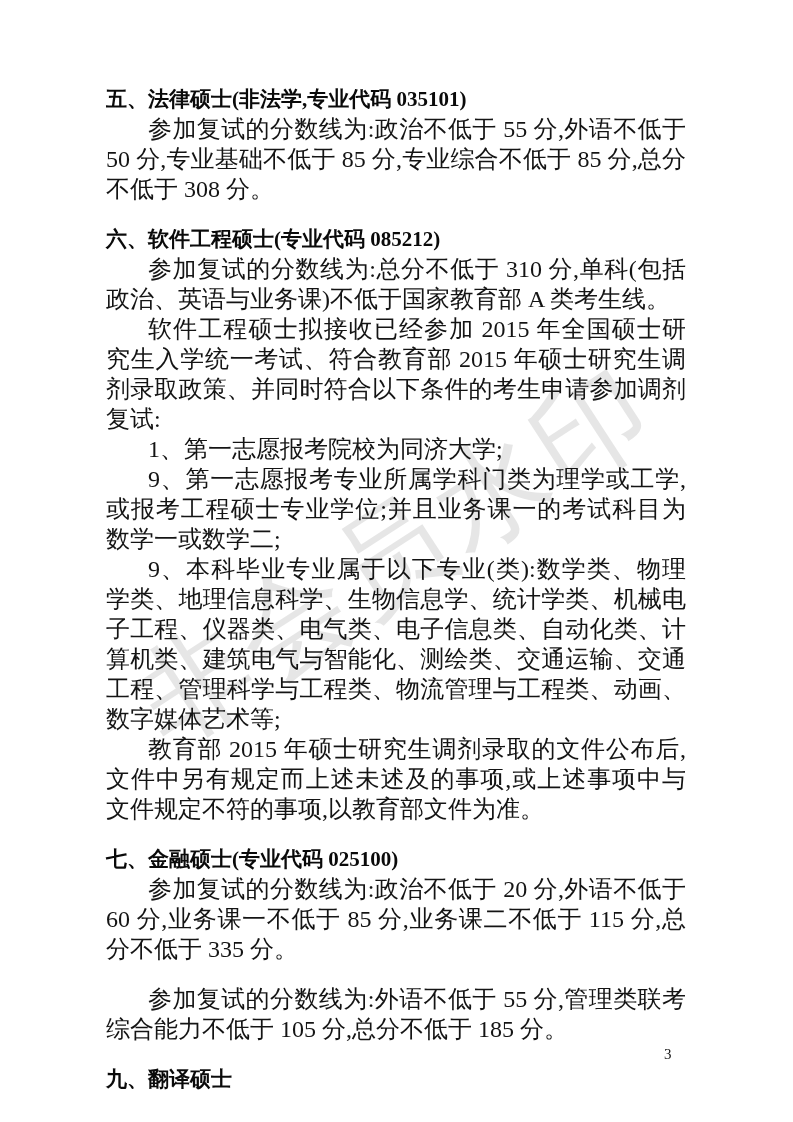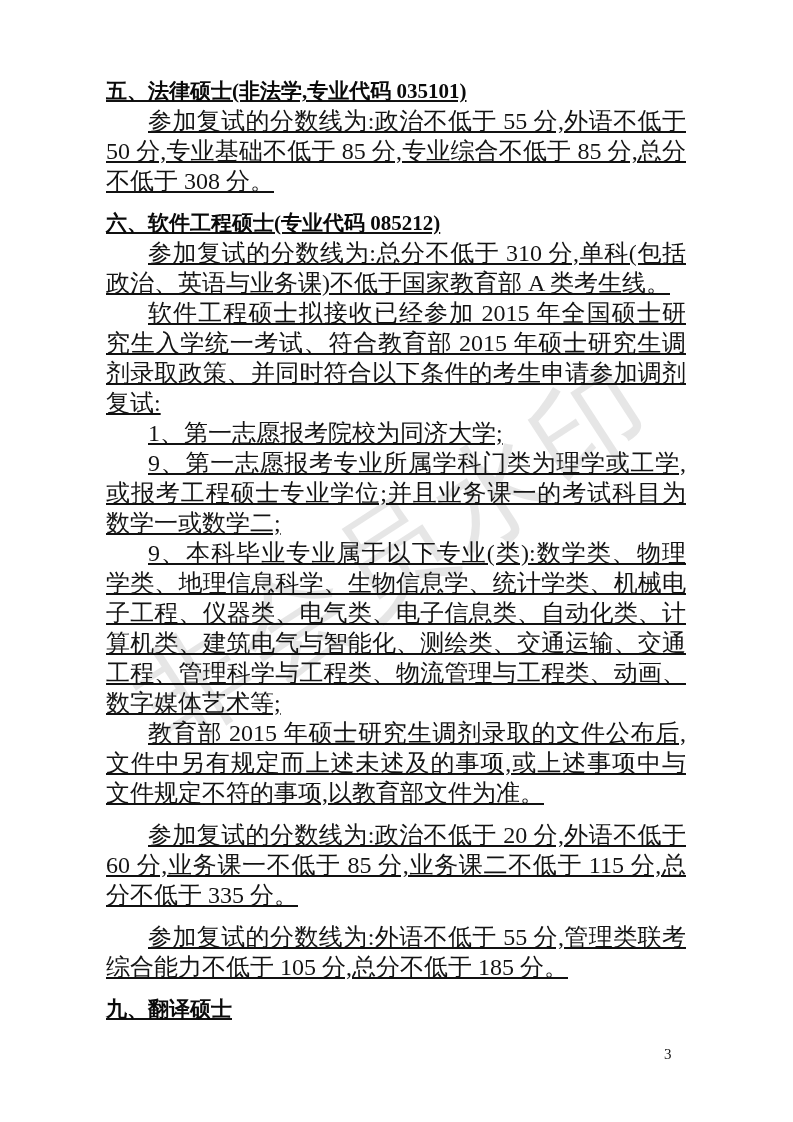--- a/index.html
+++ b/index.html
@@ -27,27 +27,26 @@
     letter-spacing: 6px;
     white-space: nowrap;
     color: rgba(60, 60, 60, 0.13);
     font-family: "Liberation Serif", "DejaVu Serif", serif;
     user-select: none;
     pointer-events: none;
   }
   .content {
     position: absolute;
     left: 106px;
-    top: 76px;
+    top: 84px;
     width: 580px;
     z-index: 1;
-    text-decoration: underline;
   }
   .content section { margin: 0; }
-  .content section + section { margin-top: 12px; }
+  .content section + section { margin-top: 20px; }
   .content h2 {
     margin: 0;
     font-size: 21px;
     line-height: 30px;
     font-weight: bold;
     color: #0a0a0a;
   }
   .content p {
     margin: 0;
     font-size: 24px;
@@ -84,20 +83,21 @@
       <h2>六、软件工程硕士(专业代码 085212)</h2>
       <p>参加复试的分数线为:总分不低于 310 分,单科(包括政治、英语与业务课)不低于国家教育部 A 类考生线。</p>
       <p>软件工程硕士拟接收已经参加 2015 年全国硕士研究生入学统一考试、符合教育部 2015 年硕士研究生调剂录取政策、并同时符合以下条件的考生申请参加调剂复试:</p>
       <p>1、第一志愿报考院校为同济大学;</p>
       <p>9、第一志愿报考专业所属学科门类为理学或工学,或报考工程硕士专业学位;并且业务课一的考试科目为数学一或数学二;</p>
       <p>9、本科毕业专业属于以下专业(类):数学类、物理学类、地理信息科学、生物信息学、统计学类、机械电子工程、仪器类、电气类、电子信息类、自动化类、计算机类、建筑电气与智能化、测绘类、交通运输、交通工程、管理科学与工程类、物流管理与工程类、动画、数字媒体艺术等;</p>
       <p>教育部 2015 年硕士研究生调剂录取的文件公布后,文件中另有规定而上述未述及的事项,或上述事项中与文件规定不符的事项,以教育部文件为准。</p>
     </section>
 
     <section>
+      <h2>七、金融硕士(专业代码 025100)</h2>
       <p>参加复试的分数线为:政治不低于 20 分,外语不低于 60 分,业务课一不低于 85 分,业务课二不低于 115 分,总分不低于 335 分。</p>
     </section>
 
     <section>
       <p>参加复试的分数线为:外语不低于 55 分,管理类联考综合能力不低于 105 分,总分不低于 185 分。</p>
     </section>
 
     <section>
       <h2>九、翻译硕士</h2>
     </section>

